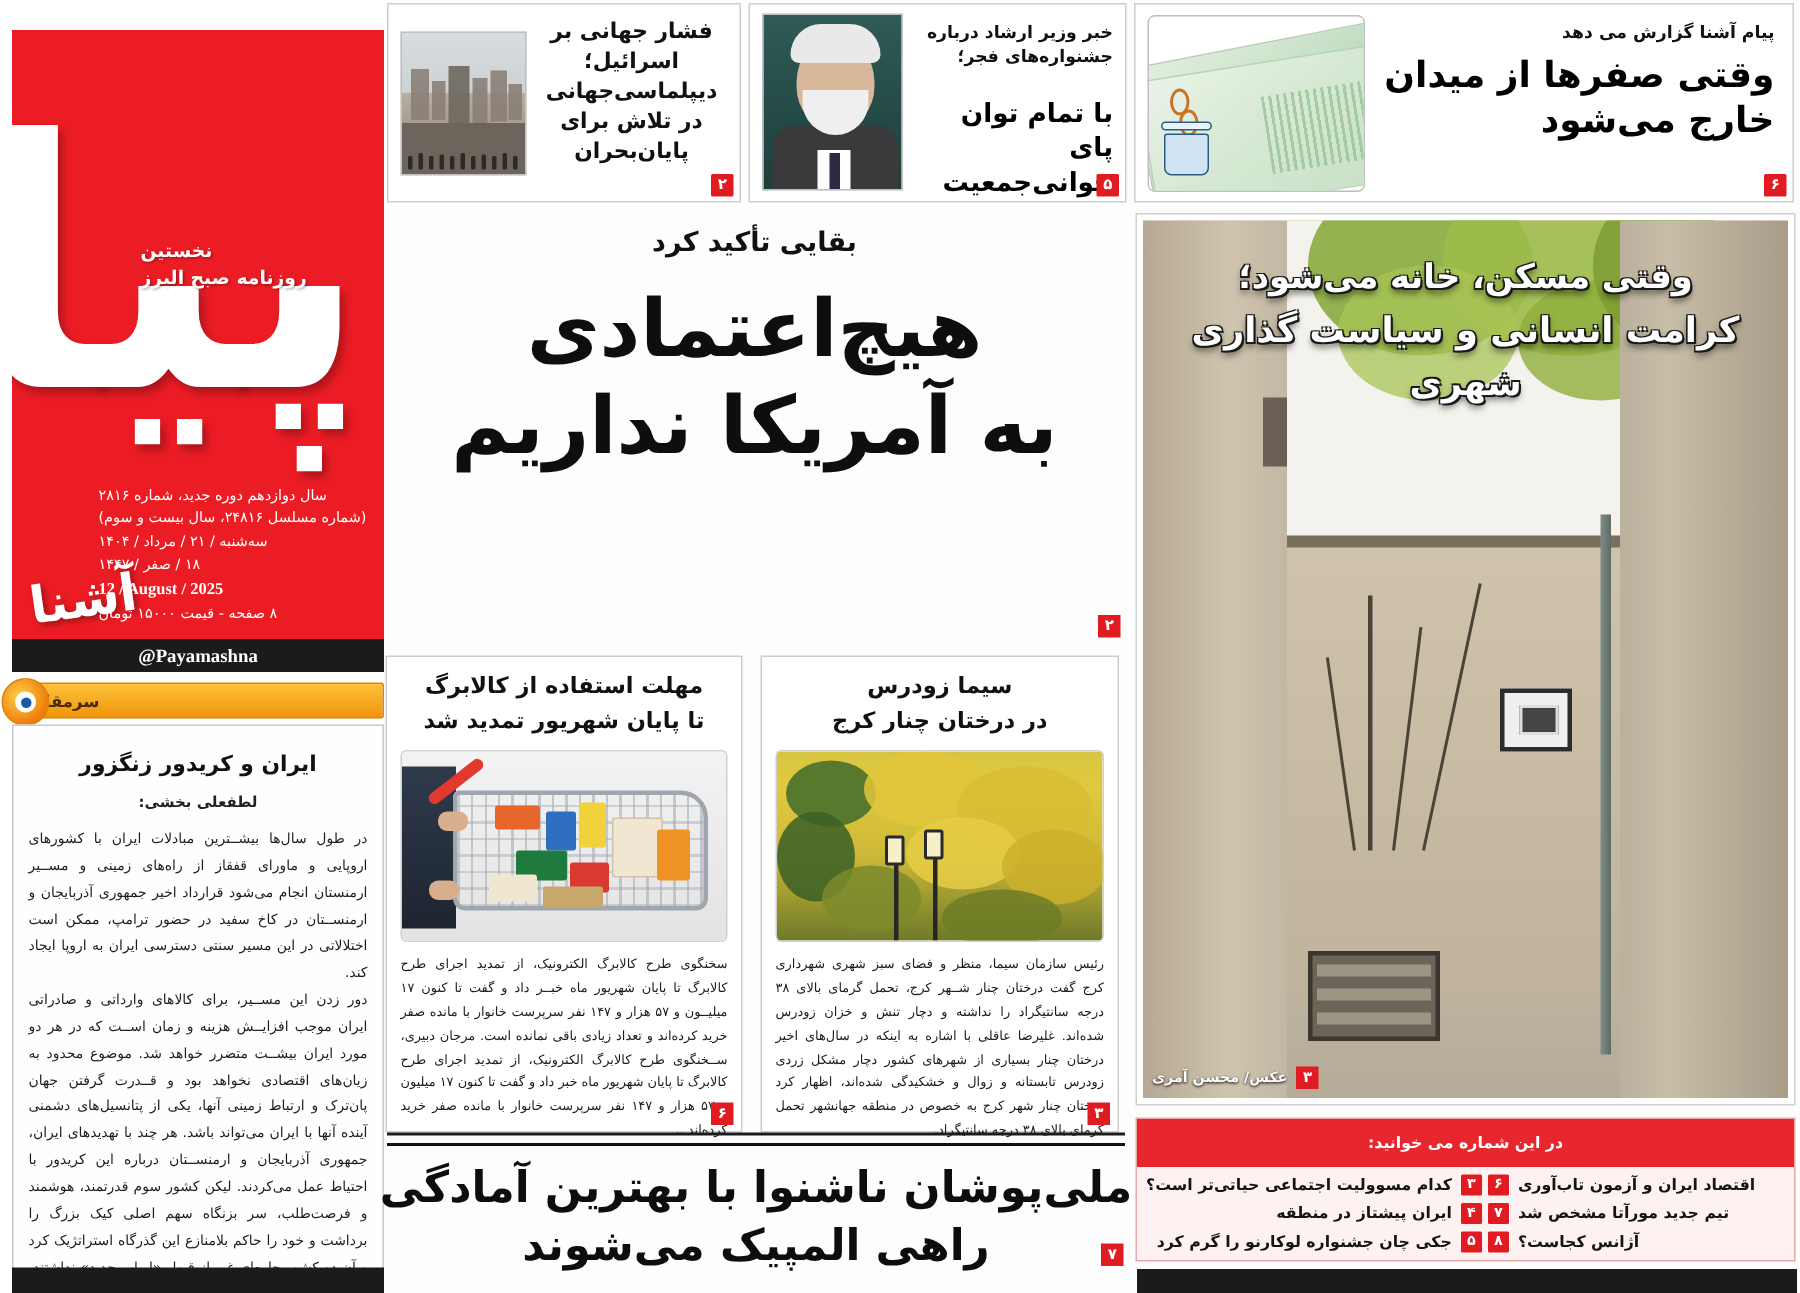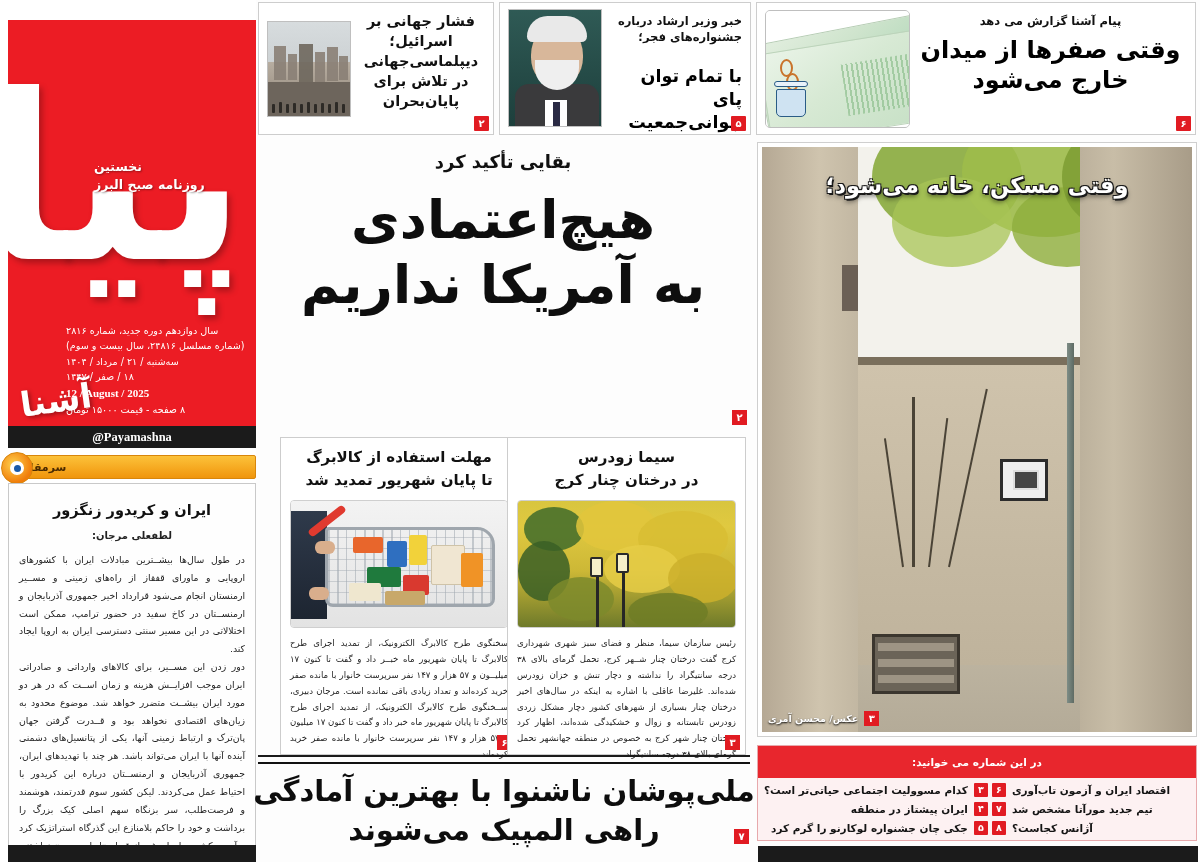--- a/index.html
+++ b/index.html
@@ -179,21 +179,21 @@
   .p-person { width: 94px; height: 118px; align-self: flex-start; }
   .face-bg { position:absolute; inset:0; background:linear-gradient(#2f5a55,#1d3f3c); }
   .face-head{position:absolute;left:22px;top:14px;width:52px;height:62px;border-radius:50% 50% 46% 46%;background:#d8b79a;}
   .face-hair{position:absolute;left:18px;top:6px;width:60px;height:26px;border-radius:30px 30px 8px 8px;background:#e9e9e9;}
   .face-beard{position:absolute;left:26px;top:50px;width:44px;height:30px;border-radius:0 0 24px 24px;background:#efefef;}
   .face-body{position:absolute;left:6px;bottom:0;width:84px;height:42px;background:#3a3a3c;border-radius:14px 14px 0 0;}
   .face-shirt{position:absolute;left:36px;bottom:0;width:22px;height:26px;background:#ffffff;}
   .face-tie{position:absolute;left:44px;bottom:0;width:7px;height:24px;background:#2a2a44;}
 
   .b3-grid { display: flex; gap: 8px; height: 100%; }
-  .b3-text { flex: 1; text-align: center; padding-top: 4px; padding-right: 4px; }
+  .b3-text { flex: 1; text-align: right; padding-top: 4px; padding-right: 4px; }
   .p-money { width: 145px; height: 118px; align-self: center; border-radius: 5px; }
   .money-bg{position:absolute;inset:0;background:#ffffff;}
   .bill {position:absolute;left:-6px;top:18px;width:165px;height:96px;transform:rotate(-11deg);
          background:linear-gradient(150deg,#e3efe0 0%,#cfe4cd 35%,#bcdcc0 60%,#e9f3e8 100%);
          border:1px solid #b6cdb4;}
   .bill2{position:absolute;left:-2px;top:30px;width:165px;height:92px;transform:rotate(-9deg);
          background:linear-gradient(150deg,#eaf4e8 0%,#d7e9d4 45%,#c6e0c5 100%);
          border:1px solid #bcd3ba;}
   .bill-art{position:absolute;right:14px;top:22px;width:70px;height:52px;
          background:repeating-linear-gradient(90deg,#8fc08f 0 2px,transparent 2px 5px);opacity:.7;}
@@ -222,21 +222,21 @@
     background: #e11b22; color: #fff; font-size: 10px; font-weight: 700;
     width: 15px; height: 15px; line-height: 15px; text-align: center;
   }
 
   
   .sbox {
     position: absolute; top: 437px; height: 318px;
     border: 1px solid #cdcdcd; background: #fff;
     padding: 8px 9px;
   }
-  .sbox.s1 { left: 280px; width: 238px; }
+  .sbox.s1 { left: 257px; width: 238px; }
   .sbox.s2 { left: 507px; width: 239px; }
   .s-title { text-align: center; font-size: 15px; font-weight: 700; color: #111; line-height: 1.5; }
   .s-photo { margin: 9px 0 8px; height: 128px; border-radius: 4px; overflow: hidden; position: relative; border: 1px solid #cfcfcf; }
   .s-text { font-size: 8.6px; line-height: 1.85; color: #1c1c1c; text-align: justify; }
   .s-pnum { position: absolute; bottom: 4px; right: 5px; background: #e11b22; color:#fff;
             font-size: 10px; font-weight: 700; width: 15px; height: 15px; line-height: 15px; text-align:center; }
 
   
   .cart-bg{position:absolute;inset:0;background:linear-gradient(#f3f3f3,#e3e3e3);}
   .cart-body{position:absolute;left:34px;top:26px;width:170px;height:80px;
@@ -359,21 +359,21 @@
       <div class="edit-head">
         <span class="eye-icon">
             <span class="pupil">
               <i></i>
             </span>
           </span>
         <span class="edit-head-label">سرمقاله</span>
       </div>
       <div class="edit-body">
         <div class="edit-title">ایران و کریدور زنگزور</div>
-        <div class="edit-author">لطفعلی مرجان:</div>
+        <div class="edit-author">لطفعلی بخشی:</div>
         <p class="edit-text">در طول سال‌ها بیشــترین مبادلات ایران با کشورهای اروپایی و ماورای قفقاز از راه‌های زمینی و مســیر ارمنستان انجام می‌شود قرارداد اخیر جمهوری آذربایجان و ارمنســتان در کاخ سفید در حضور ترامپ، ممکن است اختلالاتی در این مسیر سنتی دسترسی ایران به اروپا ایجاد کند.</p>
         <p class="edit-text">دور زدن این مســیر، برای کالاهای وارداتی و صادراتی ایران موجب افزایــش هزینه و زمان اســت که در هر دو مورد ایران بیشــت متضرر خواهد شد. موضوع محدود به زیان‌های اقتصادی نخواهد بود و قــدرت گرفتن جهان پان‌ترک و ارتباط زمینی آنها، یکی از پتانسیل‌های دشمنی آینده آنها با ایران می‌تواند باشد. هر چند با تهدیدهای ایران، جمهوری آذربایجان و ارمنســتان درباره این کریدور با احتیاط عمل می‌کردند. لیکن کشور سوم قدرتمند، هوشمند و فرصت‌طلب، سر بزنگاه سهم اصلی کیک بزرگ را برداشت و خود را حاکم بلامنازع این گذرگاه استراتژیک کرد و آن دو کشور چاره‌ای غیر از قبول «ارباب جدید» نداشتند. ترامپ با این حرکت، غیر از منافع کلان مادی برای آمریکا، کنترل استراتژیک بر این گذرگاه بشدت حیاتی و تجاری خواهد داشت..</p>
 
       </div>
     </div>
     <div class="footer-strip"></div>
   </div>
 
   <div class="topstrip">
 
@@ -538,20 +538,21 @@
       <div class="branch" style="left:140px;top:290px;width:2px;height:130px;transform:rotate(-8deg);"></div>
       <div class="branch" style="left:186px;top:238px;width:2px;height:182px;transform:rotate(12deg);"></div>
       <div class="crate" style="left:110px;bottom:38px;">
         <span style="top:6px;"></span>
           <span style="top:22px;"></span>
           <span style="top:38px;"></span>
       </div>
 
       <div class="f-headline">
         <div class="l1">وقتی مسکن، خانه می‌شود؛</div>
+        <div class="l2">کرامت انسانی و سیاست گذاری شهری</div>
       </div>
 
       <div class="f-caption">
         <span class="cap-num">۳</span>
         <span class="cap-txt">عکس/ محسن آمری</span>
       </div>
     </div>
   </div>
 
   <div class="indexbox">

